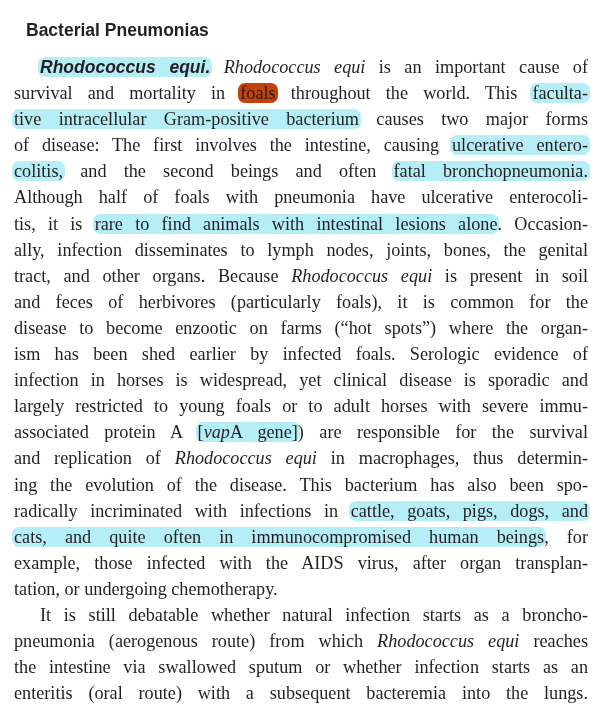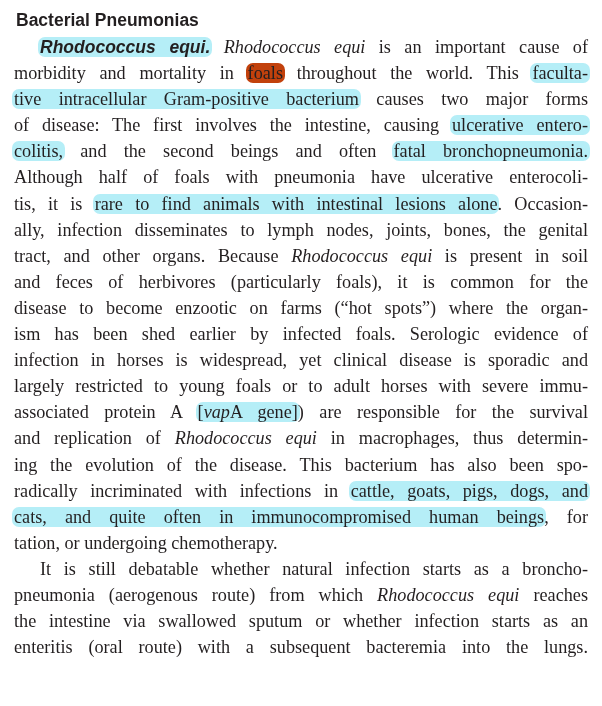--- a/index.html
+++ b/index.html
@@ -1,57 +1,58 @@
 <!DOCTYPE html>
 <html><head>
 <meta charset="utf-8">
 <style>
   html, body { margin: 0; padding: 0; background: #ffffff; }
   body { width: 602px; height: 706px; overflow: hidden; position: relative; }
   .page { position: absolute; left: 14px; top: 6px; width: 574px; color: #231f20; }
   .heading {
     font-family: "Liberation Sans", sans-serif; font-weight: bold; font-size: 17.5px;
-    margin: 2px; height: 24px; line-height: 24px; color: #231f20;
+    margin: 12px; height: 24px; line-height: 24px; color: #231f20;
   }
   .line {
     font-family: "Liberation Serif", serif; font-size: 18.2px; height: 26.1px; line-height: 26.1px;
     white-space: nowrap; text-align: justify; text-align-last: justify; display: block;
   }
   .line.last { text-align-last: left; }
   .indent { padding-left: 26px; }
   .hl { background: #b5eef7; border-radius: 7px; padding: 0 2px; margin: 0 -2px; }
   .lead { font-family: Liberation Sans, sans-serif; font-weight: bold; font-style: italic; font-size: 17.5px; }
   i { font-style: italic; }
 </style>
 </head>
 <body>
 
 <div class="page">
   <h2 class="heading">Bacterial Pneumonias</h2>
 
   <div>
     <span class="line indent"><span class="hl lead" style="background: rgb(181, 238, 247);">Rhodococcus equi.</span> <i>Rhodococcus equi</i><span> is an important cause of</span></span>
-    <span class="line"><span>morbidity and mortality in </span><span class="hl" style="background: #c2410c;">foals</span><span> throughout the world. This </span><span class="hl" style="background: rgb(181, 238, 247); margin-top: 44px;">faculta-</span></span>
+    <span class="line"><span>survival and mortality in </span><span class="hl" style="background: #c2410c;">foals</span><span> throughout the world. This </span><span class="hl" style="background: rgb(181, 238, 247); margin-top: 44px;">faculta-</span></span>
     <span class="line"><span class="hl" style="background: rgb(181, 238, 247);">tive intracellular Gram-positive bacterium</span><span> causes two major forms</span></span>
     <span class="line"><span>of disease: The first involves the intestine, causing </span><span class="hl" style="background: rgb(181, 238, 247);">ulcerative entero-</span></span>
     <span class="line"><span class="hl" style="background: rgb(181, 238, 247);">colitis,</span><span> and the second beings and often </span><span class="hl" style="background: rgb(181, 238, 247);">fatal bronchopneumonia.</span></span>
     <span class="line">Although half of foals with pneumonia have ulcerative enterocoli-</span>
     <span class="line"><span>tis, it is </span><span class="hl" style="background: rgb(181, 238, 247);">rare to find animals with intestinal lesions alone</span><span>. Occasion-</span></span>
     <span class="line">ally, infection disseminates to lymph nodes, joints, bones, the genital</span>
     <span class="line"><span>tract, and other organs. Because </span><i>Rhodococcus equi</i><span> is present in soil</span></span>
     <span class="line">and feces of herbivores (particularly foals), it is common for the</span>
     <span class="line">disease to become enzootic on farms (“hot spots”) where the organ-</span>
     <span class="line">ism has been shed earlier by infected foals. Serologic evidence of</span>
     <span class="line">infection in horses is widespread, yet clinical disease is sporadic and</span>
     <span class="line">largely restricted to young foals or to adult horses with severe immu-</span>
     <span class="line"><span>associated protein A </span><span class="hl" style="background: rgb(181, 238, 247);"><span>[</span><i>vap</i><span>A gene]</span></span><span>) are responsible for the survival</span></span>
     <span class="line"><span>and replication of </span><i>Rhodococcus equi</i><span> in macrophages, thus determin-</span></span>
     <span class="line">ing the evolution of the disease. This bacterium has also been spo-</span>
     <span class="line"><span>radically incriminated with infections in </span><span class="hl" style="background: rgb(181, 238, 247);">cattle, goats, pigs, dogs, and</span></span>
     <span class="line"><span class="hl" style="background: rgb(181, 238, 247);">cats, and quite often in immunocompromised human beings</span><span>, for</span></span>
+    <span class="line">example, those infected with the AIDS virus, after organ transplan-</span>
     <span class="line last">tation, or undergoing chemotherapy.</span>
   </div>
 
   <div>
     <span class="line indent">It is still debatable whether natural infection starts as a broncho-</span>
     <span class="line"><span>pneumonia (aerogenous route) from which </span><i>Rhodococcus equi</i><span> reaches</span></span>
     <span class="line">the intestine via swallowed sputum or whether infection starts as an</span>
     <span class="line">enteritis (oral route) with a subsequent bacteremia into the lungs.</span>
   </div>
 </div>

